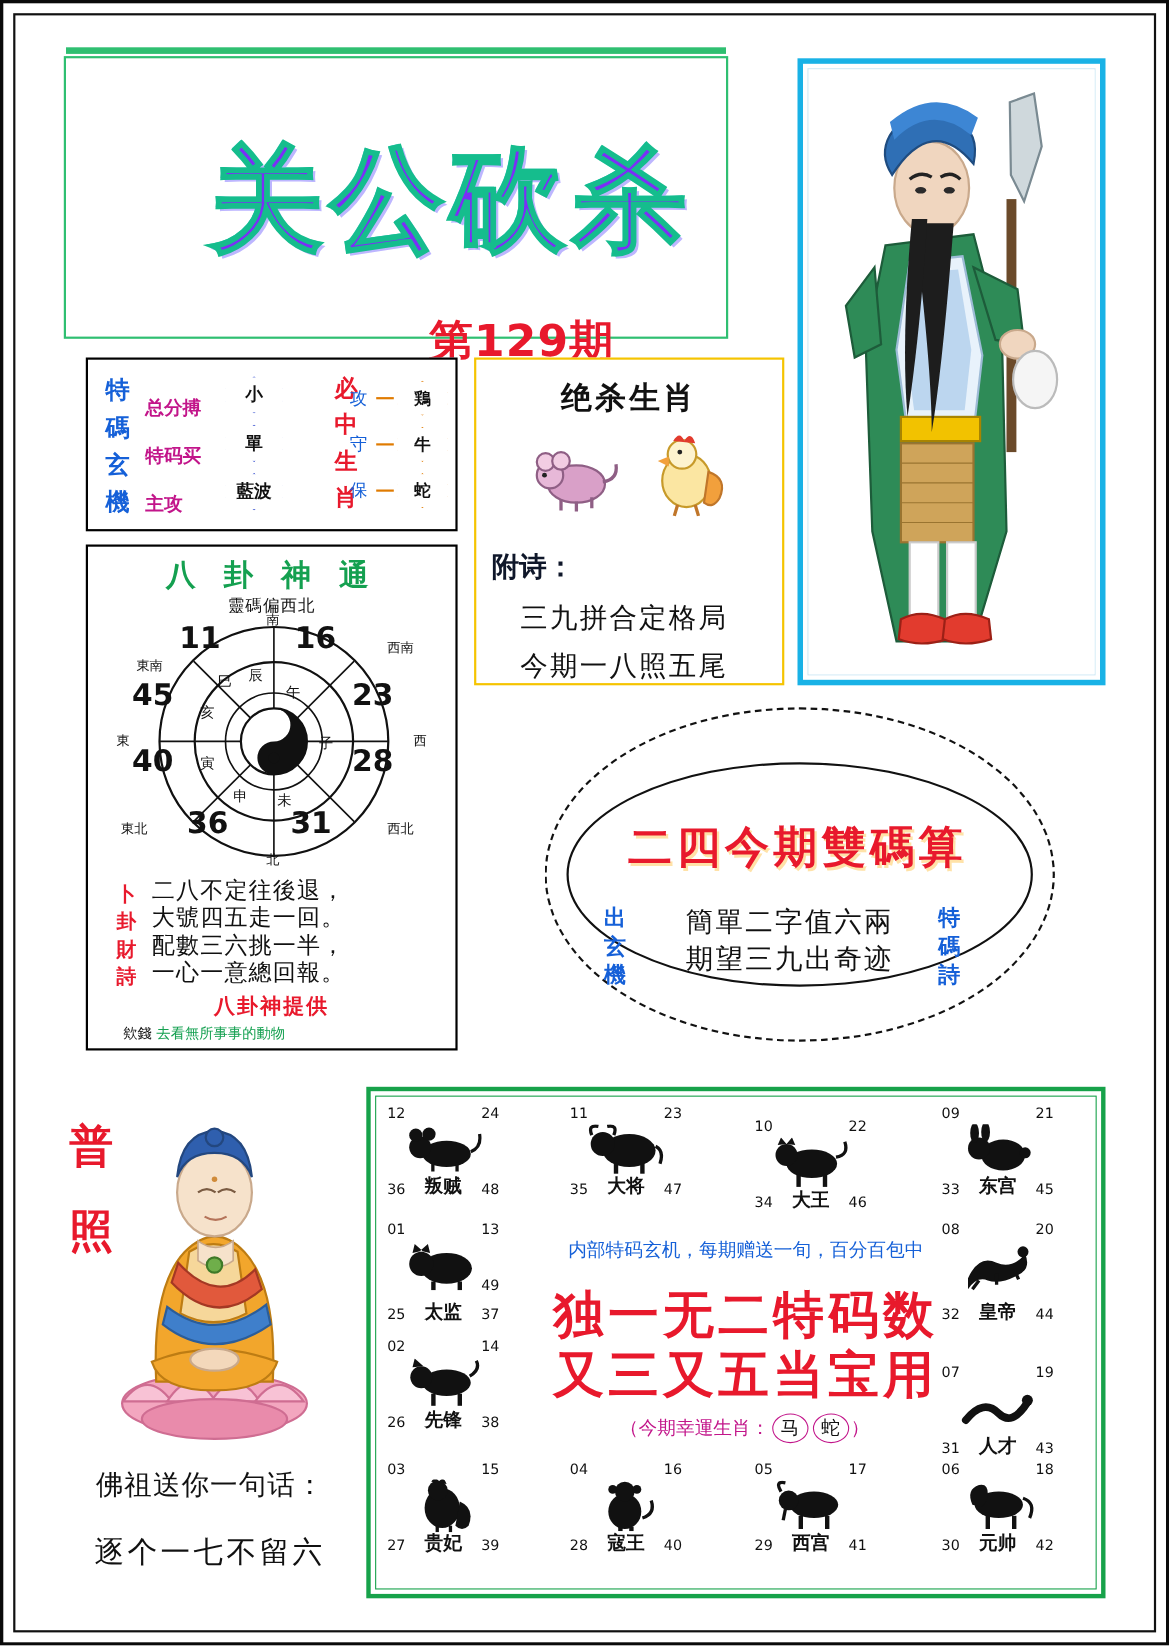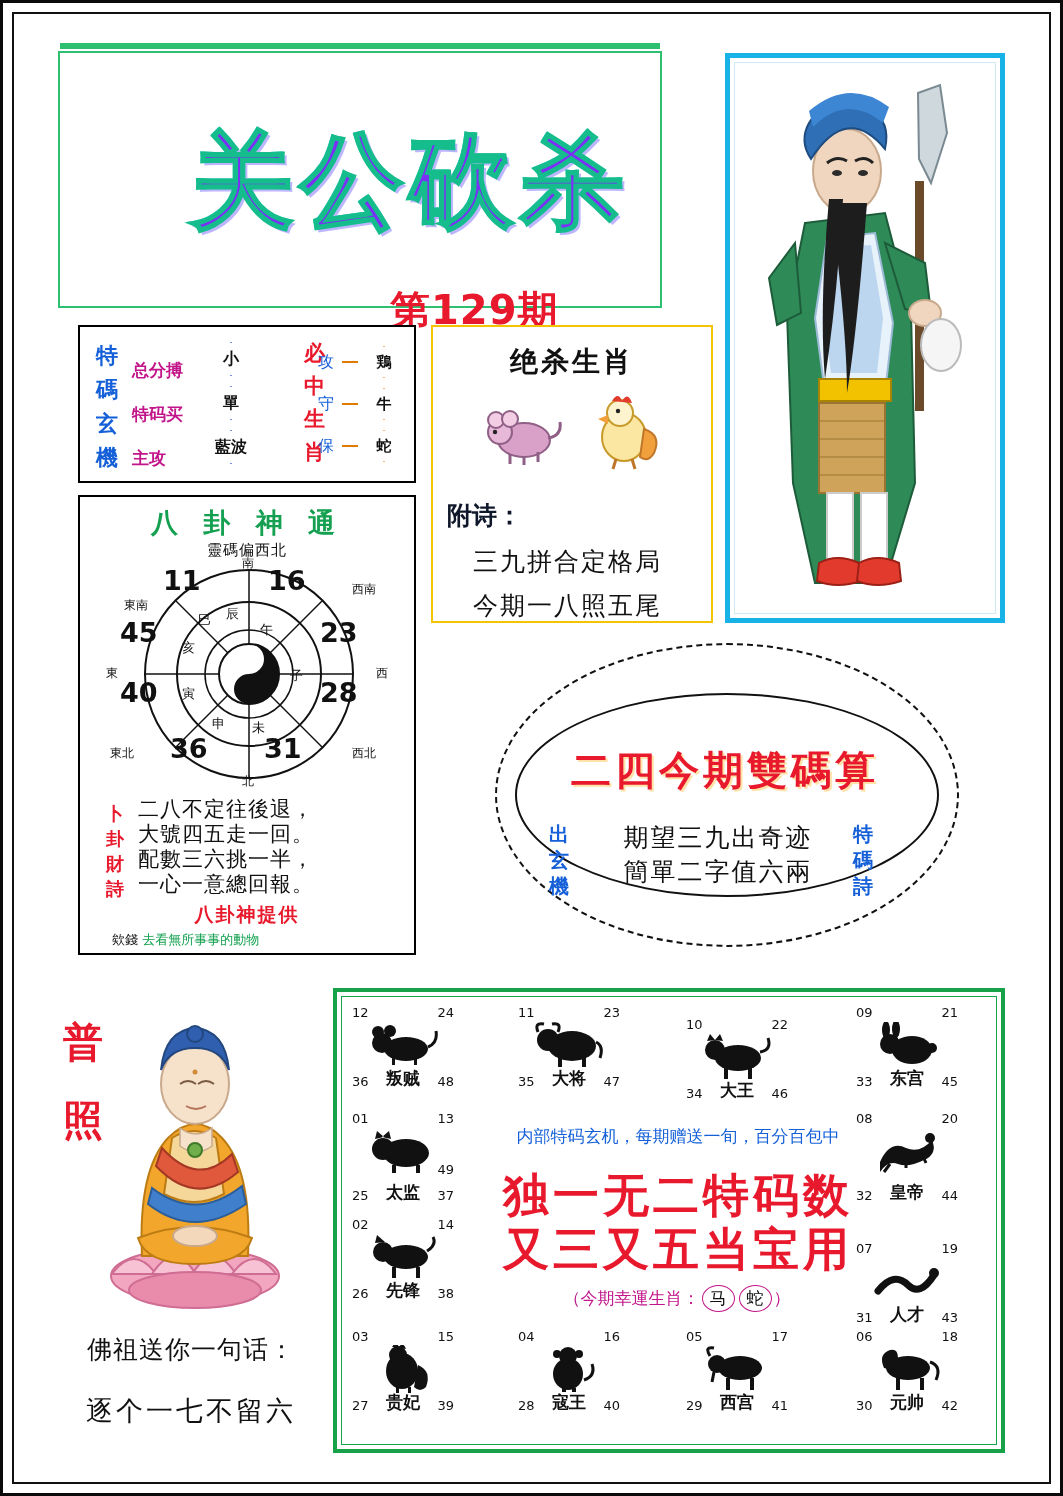--- a/index.html
+++ b/index.html
@@ -421,22 +421,22 @@
       <span class="g">去看無所事事的動物</span>
     </div>
   </div>
 
   <div class="oval"></div>
   <div class="oval-inner"></div>
   <div class="ersi">二四今期雙碼算</div>
   <div class="side-left">出玄機</div>
   <div class="side-right">特碼詩</div>
   <div class="mid-poem">
+    <div>簡單二字值六兩</div>
     <div>期望三九出奇迹</div>
-    <div>簡單二字值六兩</div>
   </div>
 
   <div class="pu">普照</div>
   <div class="buddha">
     <svg width="215" height="330" viewBox="0 0 215 330">
 
       <g>
         <ellipse cx="107" cy="288" rx="84" ry="28" fill="#f3a6bf" stroke="#cf6d92" stroke-width="2"></ellipse>
         <path d="M24 286 q22 -30 44 0z" fill="#f8c2d5" stroke="#cf6d92" stroke-width="2"></path>
         <path d="M64 286 q22 -34 44 0z" fill="#f8c2d5" stroke="#cf6d92" stroke-width="2"></path>

